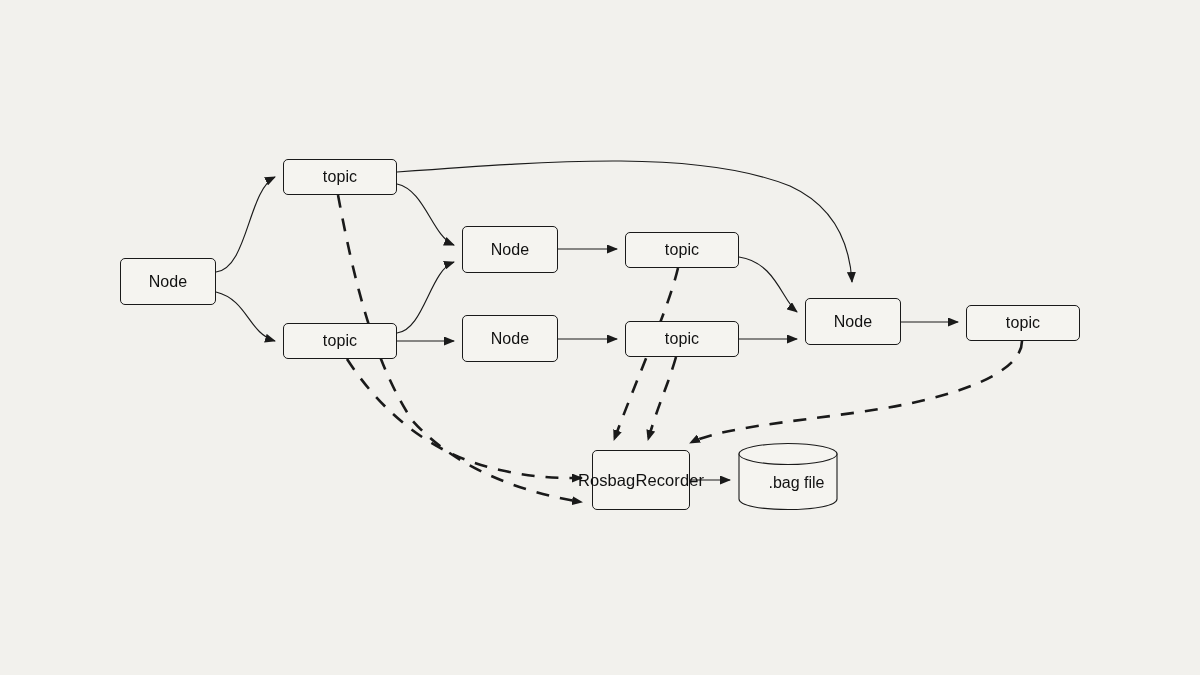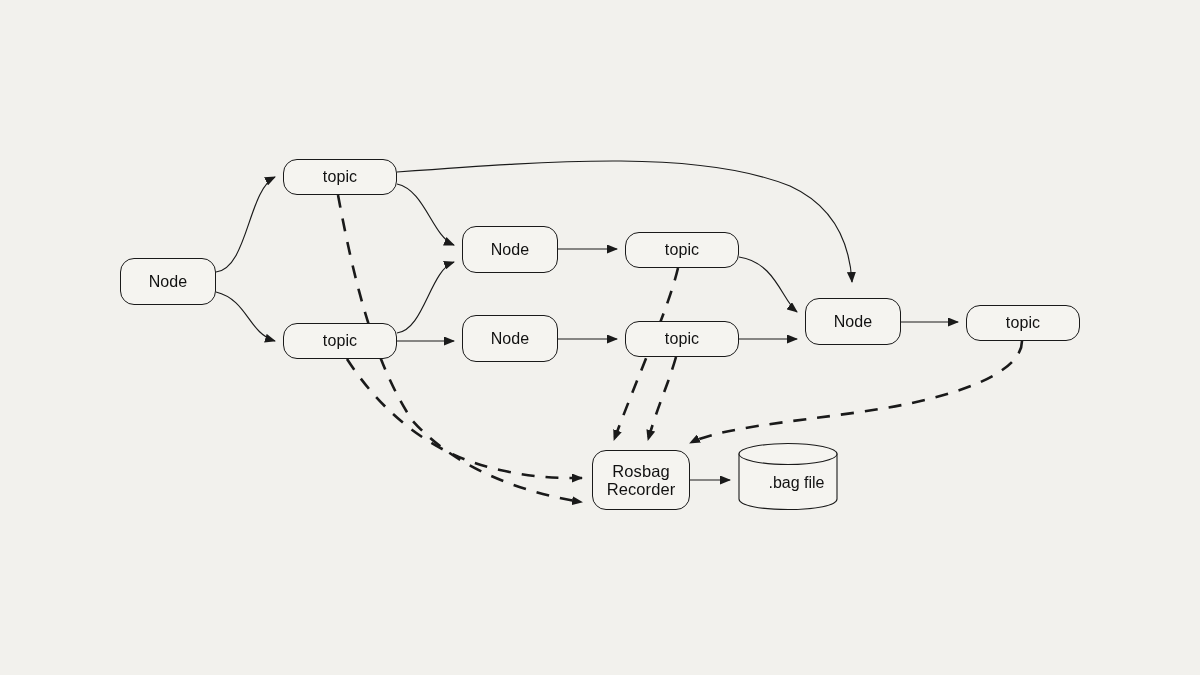--- a/index.html
+++ b/index.html
@@ -23,33 +23,33 @@
     position: absolute;
     inset: 0;
     width: 1200px;
     height: 675px;
   }
   .node-box {
     position: absolute;
     box-sizing: border-box;
     background: #f5f4f0;
     border: 1.1px solid #1a1a1a;
-    border-radius: 14px;
+    border-radius: 5px;
     display: flex;
     align-items: center;
     justify-content: center;
     text-align: center;
     color: #111111;
     font-size: 16px;
     line-height: 1.12;
     letter-spacing: 0.1px;
     z-index: 3;
   }
   .node-box.two-line {
-    flex-direction: column;
+    flex-direction: row;
     font-size: 16.5px;
   }
   .node-box .ln {
     display: block;
   }
   .cylinder {
     position: absolute;
     z-index: 3;
   }
   .cylinder .cyl-label {

